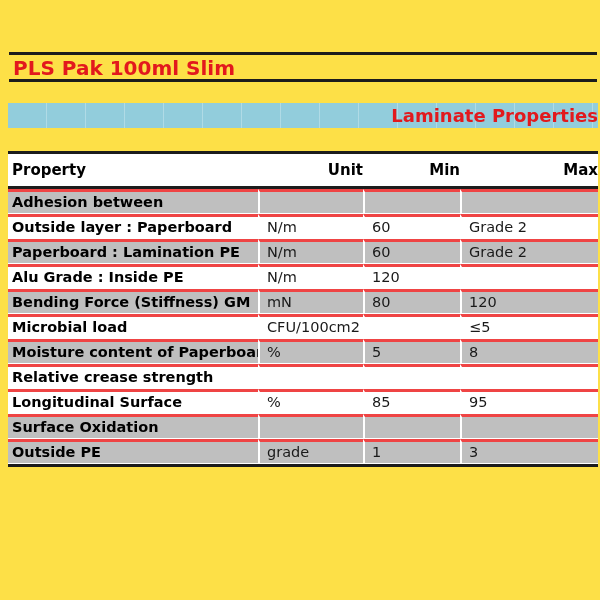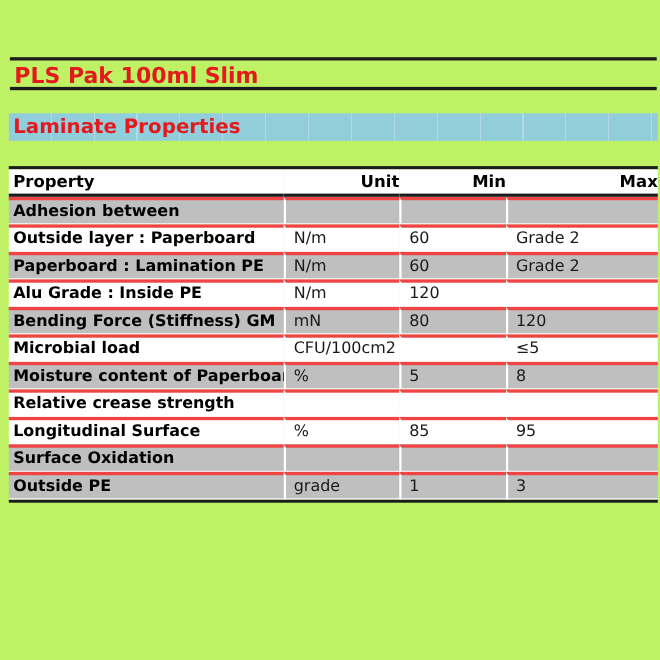--- a/index.html
+++ b/index.html
@@ -3,21 +3,21 @@
 <meta charset="utf-8">
 <style>
   * { margin: 0; padding: 0; box-sizing: border-box; }
   html, body { width: 600px; height: 600px; background: #ffffff; }
   body {
     font-family: "DejaVu Sans", "Liberation Sans", sans-serif;
     position: relative;
     overflow: hidden;
     color: #000;
   }
-  .page { position: absolute; inset: 0; background: #bef264; }
+  .page { position: absolute; inset: 0; background: #fde047; }
 
   .rule {
     position: absolute;
     left: 9px; right: 3px;
     height: 3px;
     background: #1c1c1c;
   }
   .rule-top { top: 52px; }
   .rule-bottom { top: 79px; }
 
@@ -37,20 +37,21 @@
     height: 25px;
     background: #92cddc;
     
     background-image: repeating-linear-gradient(
       to right,
       transparent 0px, transparent 38px,
       rgba(255,255,255,0.28) 38px, rgba(255,255,255,0.28) 39px
     );
     display: flex;
     align-items: center;
+    justify-content: flex-end;
   }
   .section-bar span {
     font-size: 18px;
     font-weight: bold;
     color: #e2191d;
     padding-left: 4px;
     white-space: nowrap;
   }
 
   table.props {
@@ -66,21 +67,21 @@
   col.c-property { width: 250px; }
   col.c-unit     { width: 105px; }
   col.c-min      { width: 97px;  }
   col.c-max      { width: 138px; }
 
   th {
     text-align: left;
     font-size: 15px;
     font-weight: bold;
     color: #000;
-    height: 25px;
+    height: 35px;
     padding: 0 0 0 4px;
     vertical-align: middle;
     border-bottom: 3px solid #1c1c1c;
     background: #ffffff;
   }
   th.col-unit, th.col-min, th.col-max { padding-left: 9px; text-align: right; }
 
   td {
     font-size: 14.5px;
     height: 21px;

